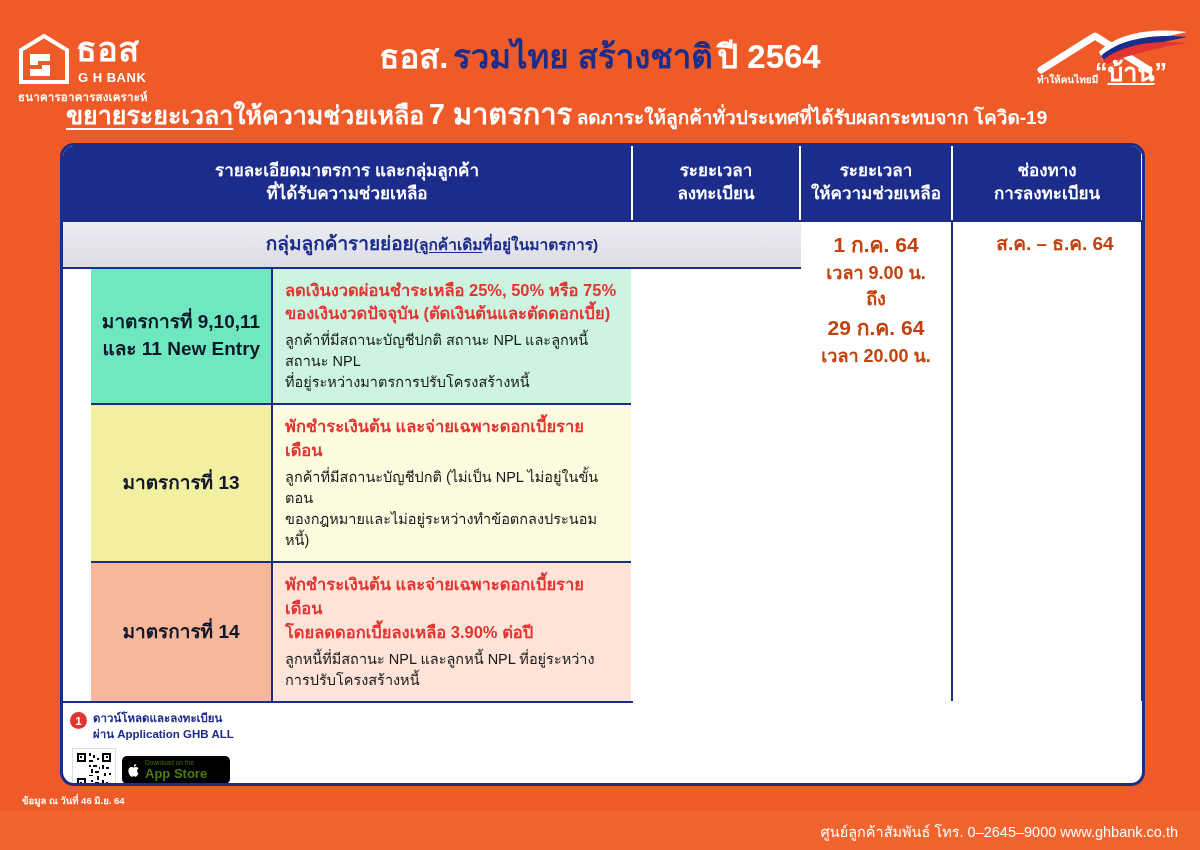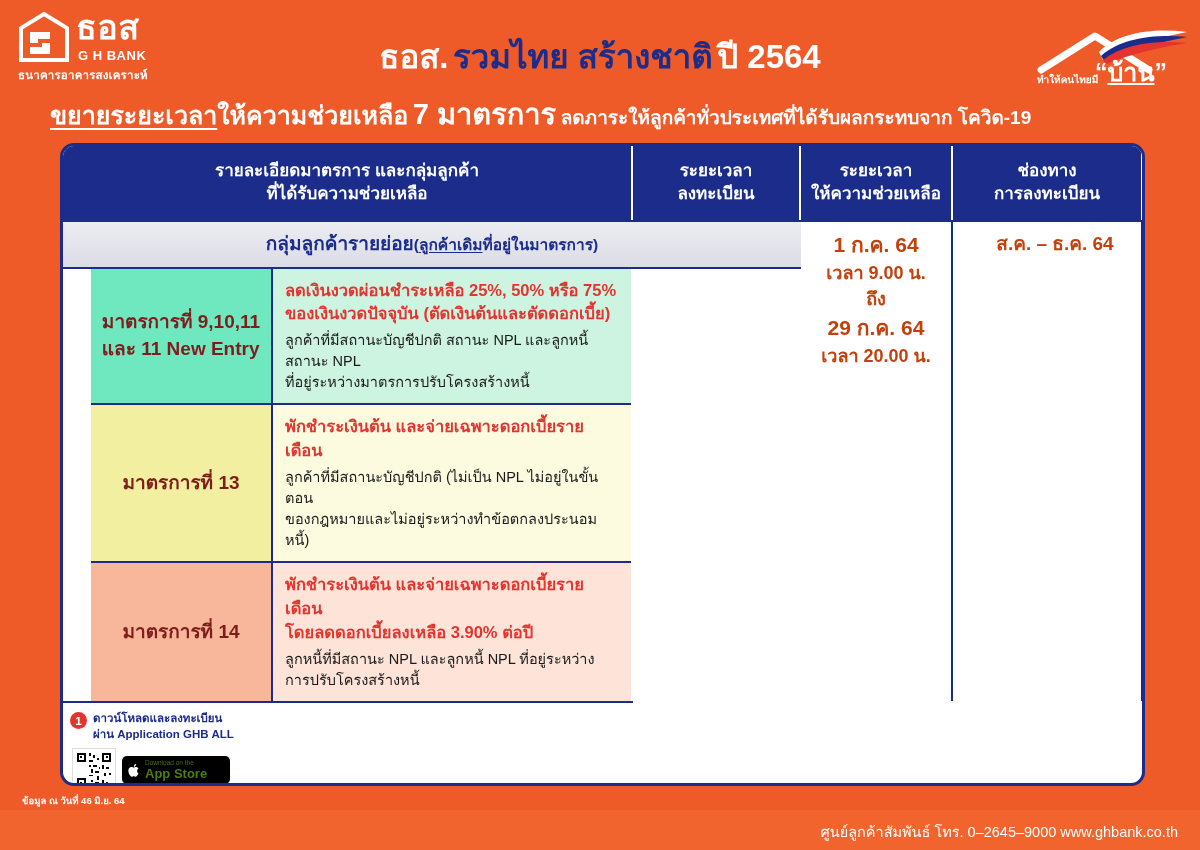--- a/index.html
+++ b/index.html
@@ -8,34 +8,34 @@
     width:1200px;height:850px;
     background:#EE5A28;
     font-family:"Liberation Sans","DejaVu Sans",sans-serif;
     overflow:hidden;position:relative;
   }
   .page{position:absolute;inset:0;background:#EE5A28;}
 
   
   .header{position:absolute;left:0;top:0;width:1200px;height:140px;}
 
-  .logo-left{position:absolute;left:18px;top:12px;width:200px;height:72px;}
+  .logo-left{position:absolute;left:18px;top:34px;width:200px;height:72px;}
   .logo-mark{position:absolute;left:0;top:0;width:52px;height:52px;}
   .logo-wordmark{position:absolute;left:58px;top:-2px;color:#fff;font-size:34px;font-weight:bold;line-height:1;letter-spacing:.5px;}
   .logo-sub{position:absolute;left:60px;top:36px;color:#fff;font-size:13px;font-weight:bold;letter-spacing:.5px;}
   .logo-thai{position:absolute;left:0;top:54px;color:#fff;font-size:11.5px;font-weight:bold;letter-spacing:.2px;white-space:nowrap;}
 
   .title{position:absolute;left:0;right:0;top:40px;text-align:center;}
   .title span{font-size:33px;font-weight:bold;line-height:1;}
   .t-white{color:#ffffff;}
   .t-navy{color:#1B2C8A;}
 
   .subtitle{position:absolute;left:50px;top:100px;white-space:nowrap;}
   .subtitle span{font-weight:bold;line-height:1;}
-  .sub-a{color:#ffffff;font-size:25px;text-decoration:underline;text-underline-offset:4px;}
+  .sub-a{color:#ffffff;font-size:25px;text-decoration:underline;text-underline-offset:4px;margin-left:16px;}
   .sub-b{color:#ffffff;font-size:25px;}
   .sub-num{color:#ffffff;font-size:29px;}
   .sub-c{color:#ffffff;font-size:19px;}
 
   .logo-right{position:absolute;right:10px;top:8px;width:175px;height:92px;}
   .lr-house{position:absolute;left:20px;top:22px;width:120px;height:44px;}
   .lr-flag{position:absolute;left:82px;top:18px;width:92px;height:40px;}
   .lr-small{position:absolute;left:22px;top:64px;color:#fff;font-size:10px;font-weight:bold;}
   .lr-baan{position:absolute;left:80px;top:52px;color:#fff;font-size:25px;font-weight:bold;line-height:1;}
   .lr-baan u{text-decoration:underline;text-underline-offset:2px;}
@@ -63,21 +63,21 @@
     border-bottom:2px solid #1B2C8A;border-top:2px solid #1B2C8A;
     box-sizing:border-box;
   }
   .band .b1{font-size:19px;}
   .band .b2{font-size:15.5px;}
   .band u{text-decoration:underline;text-underline-offset:2px;}
 
   .cell{box-sizing:border-box;border-right:2px solid #1B2C8A;}
   .m-name{
     display:flex;align-items:center;justify-content:center;
-    color:#7f1d1d;font-weight:bold;font-size:19px;text-align:left;
+    color:#0f172a;font-weight:bold;font-size:19px;text-align:right;
     line-height:1.4;padding:8px;border-bottom:2px solid #1B2C8A;margin-left:28px;
   }
   .m-desc{
     padding:10px 12px;border-bottom:2px solid #1B2C8A;line-height:1.45;
   }
   .m-desc .hl{color:#E3342F;font-weight:bold;font-size:16.5px;display:block;}
   .m-desc .note{color:#1a1a1a;font-size:14.5px;display:block;margin-top:4px;}
 
   .span-cell{
     display:flex;align-items:flex-start;justify-content:center;

